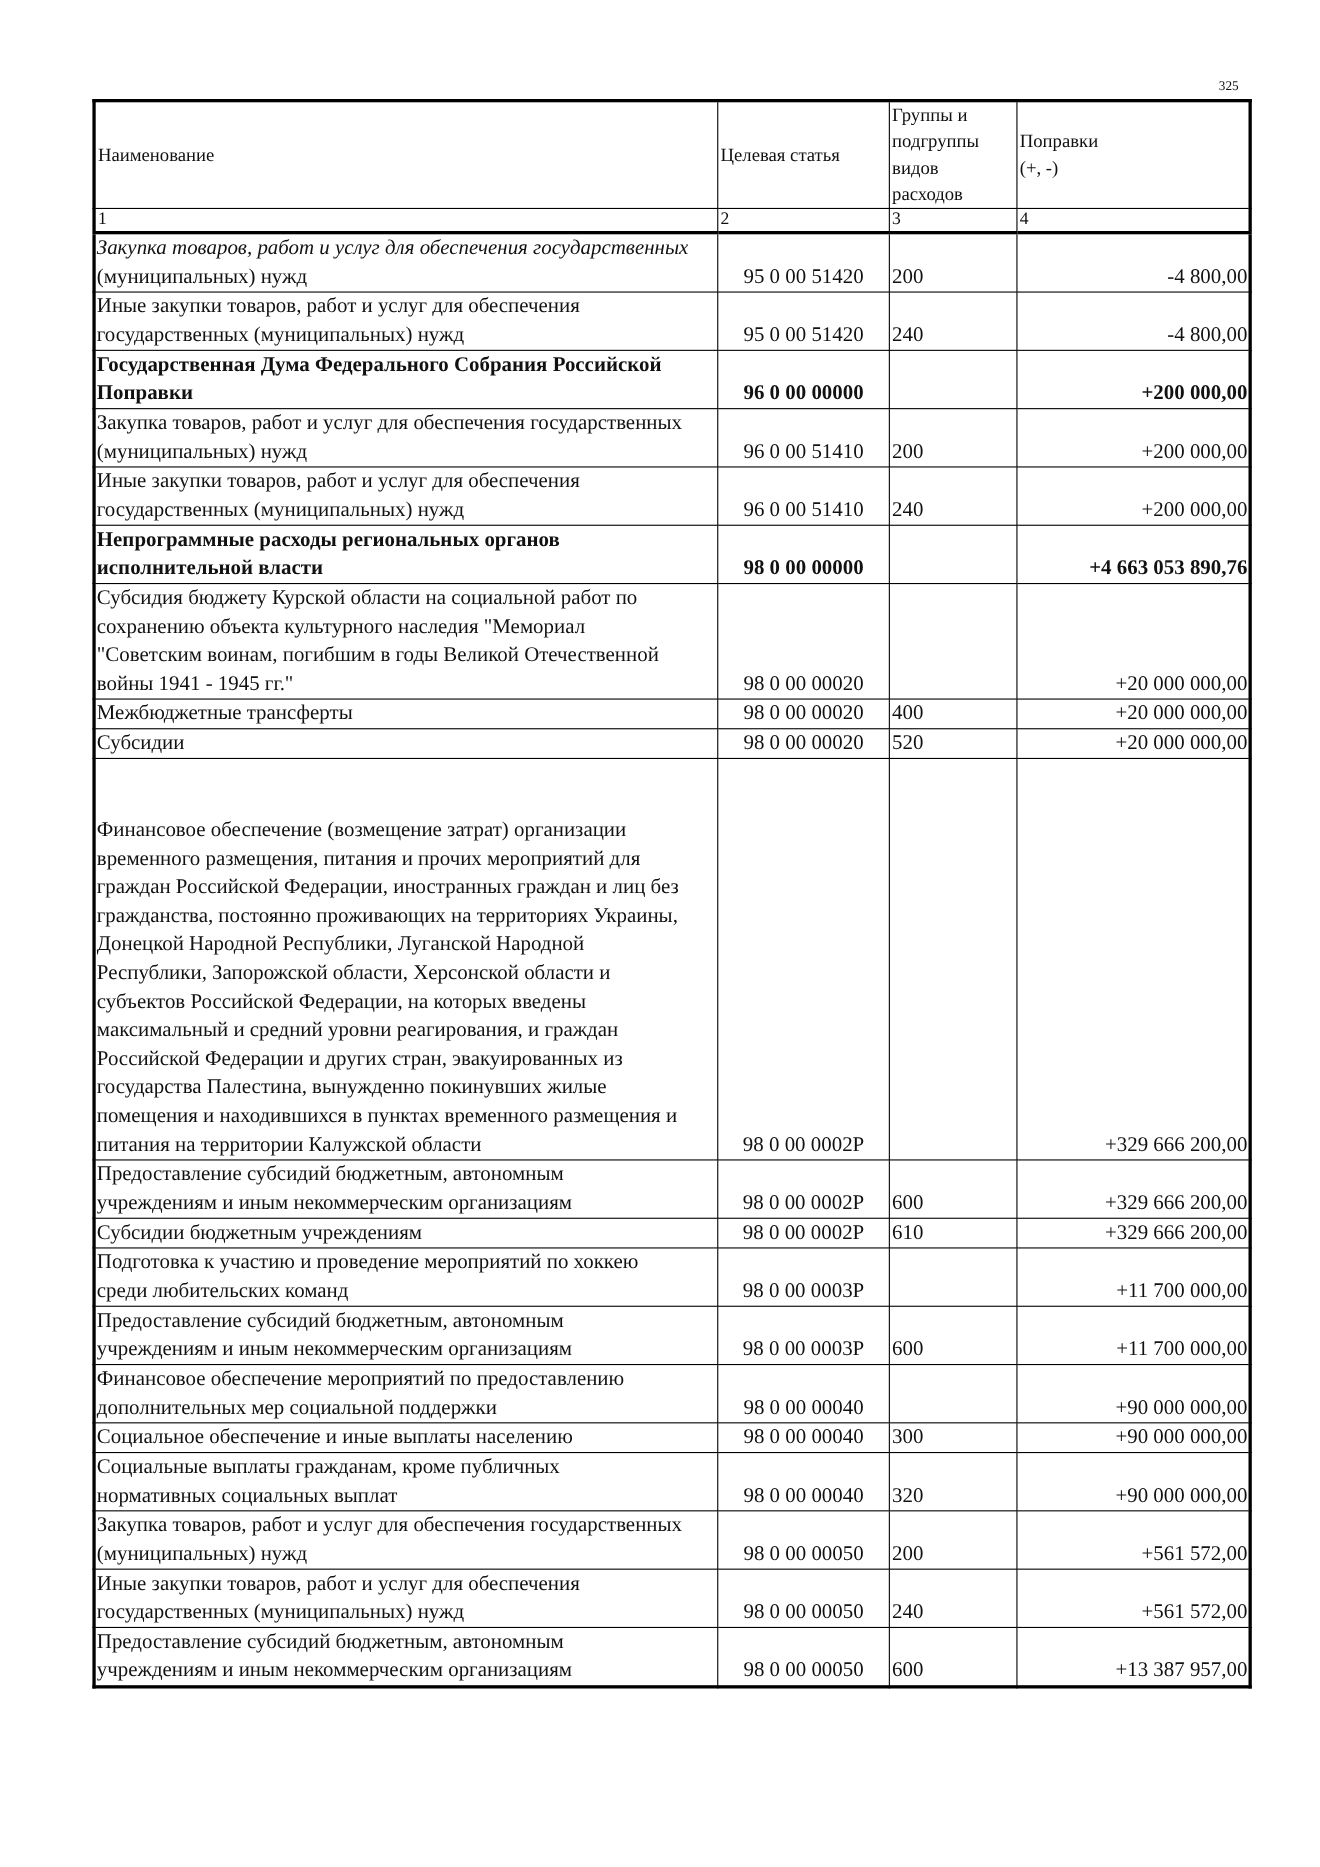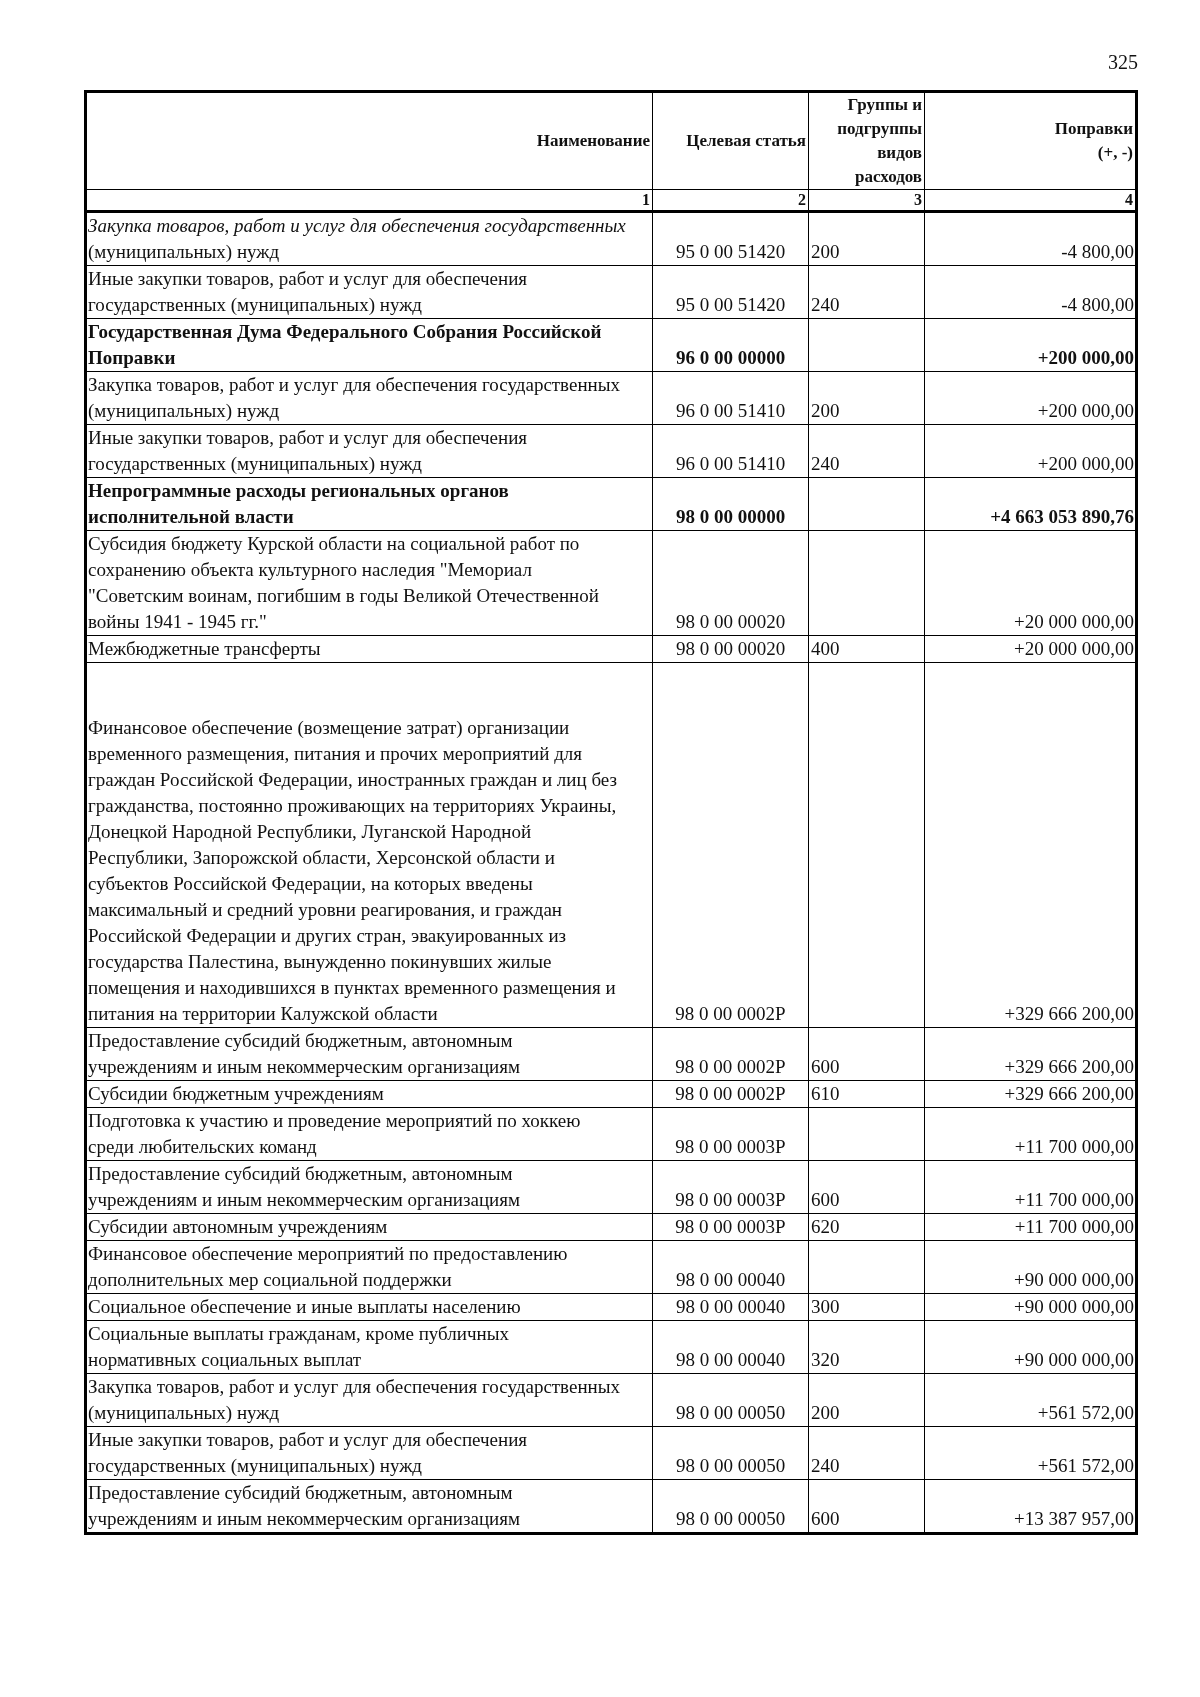--- a/index.html
+++ b/index.html
@@ -1,37 +1,37 @@
 <!DOCTYPE html>
 <html><head>
 <meta charset="utf-8">
 <style>
   html, body { margin: 0; padding: 0; background: #ffffff; }
   body {
     width: 1200px; height: 1697px; position: relative; overflow: hidden;
     font-family: "Liberation Serif", "DejaVu Serif", serif; color: #111;
   }
   .page-number {
-    position: absolute; top: 50px; left: 1108px;
-    font-size: 20px; line-height: 24px;
+    position: absolute; top: 66px; left: 1108px;
+    font-size: 12px; line-height: 24px;
   }
   table.budget {
     position: absolute; left: 84px; top: 90px;
     width: 1051px; border-collapse: collapse; table-layout: fixed;
     font-size: 19px; line-height: 26px;
     border: 3px solid #000;
   }
   col.c1 { width: 567px; }
   col.c2 { width: 156px; }
   col.c3 { width: 116px; }
   col.c4 { width: 212px; }
   th, td { border: 1.5px solid #000; padding: 0 2px; vertical-align: bottom; }
   thead th {
-    font-weight: bold; font-size: 17px; line-height: 24px;
-    text-align: right; vertical-align: middle; height: 92px;
+    font-weight: normal; font-size: 17px; line-height: 24px;
+    text-align: left; vertical-align: middle; height: 92px;
   }
   thead tr.nums th { height: 20px; line-height: 20px; font-size: 16px; border-bottom: 3.5px solid #000; }
   td.name { text-align: left; vertical-align: top; padding-left: 1px; margin-top: 40px; }
   td.code { text-align: center; }
   td.grp { }
   td.amt { text-align: right; padding-right: 1px; }
   tr.bold td { font-weight: bold; }
   td.name.italic-first .l0 { font-style: italic; }
 </style>
 </head>
@@ -137,20 +137,28 @@
       <tr>
         <td class="name">
           <div class="l0">Межбюджетные трансферты</div>
         </td>
         <td class="code">98 0 00 00020</td>
         <td class="grp">400</td>
         <td class="amt">+20 000 000,00</td>
       </tr>
       <tr>
         <td class="name">
+          <div class="l0">Субсидии</div>
+        </td>
+        <td class="code">98 0 00 00020</td>
+        <td class="grp">520</td>
+        <td class="amt">+20 000 000,00</td>
+      </tr>
+      <tr>
+        <td class="name">
           <div class="l0">&nbsp;</div>
           <div class="l1">&nbsp;</div>
           <div class="l2">Финансовое обеспечение (возмещение затрат) организации</div>
           <div class="l3">временного размещения, питания и прочих мероприятий для</div>
           <div class="l4">граждан Российской Федерации, иностранных граждан и лиц без</div>
           <div class="l5">гражданства, постоянно проживающих на территориях Украины,</div>
           <div class="l6">Донецкой Народной Республики, Луганской Народной</div>
           <div class="l7">Республики, Запорожской области, Херсонской области и</div>
           <div class="l8">субъектов Российской Федерации, на которых введены</div>
           <div class="l9">максимальный и средний уровни реагирования, и граждан</div>
@@ -193,28 +201,20 @@
         <td class="name">
           <div class="l0">Предоставление субсидий бюджетным, автономным</div>
           <div class="l1">учреждениям и иным некоммерческим организациям</div>
         </td>
         <td class="code">98 0 00 0003Р</td>
         <td class="grp">600</td>
         <td class="amt">+11 700 000,00</td>
       </tr>
       <tr>
         <td class="name">
-          <div class="l0">Субсидии автономным учреждениям</div>
-        </td>
-        <td class="code">98 0 00 0003Р</td>
-        <td class="grp">620</td>
-        <td class="amt">+11 700 000,00</td>
-      </tr>
-      <tr>
-        <td class="name">
           <div class="l0">Финансовое обеспечение мероприятий по предоставлению</div>
           <div class="l1">дополнительных мер социальной поддержки</div>
         </td>
         <td class="code">98 0 00 00040</td>
         <td class="grp"></td>
         <td class="amt">+90 000 000,00</td>
       </tr>
       <tr>
         <td class="name">
           <div class="l0">Социальное обеспечение и иные выплаты населению</div>

